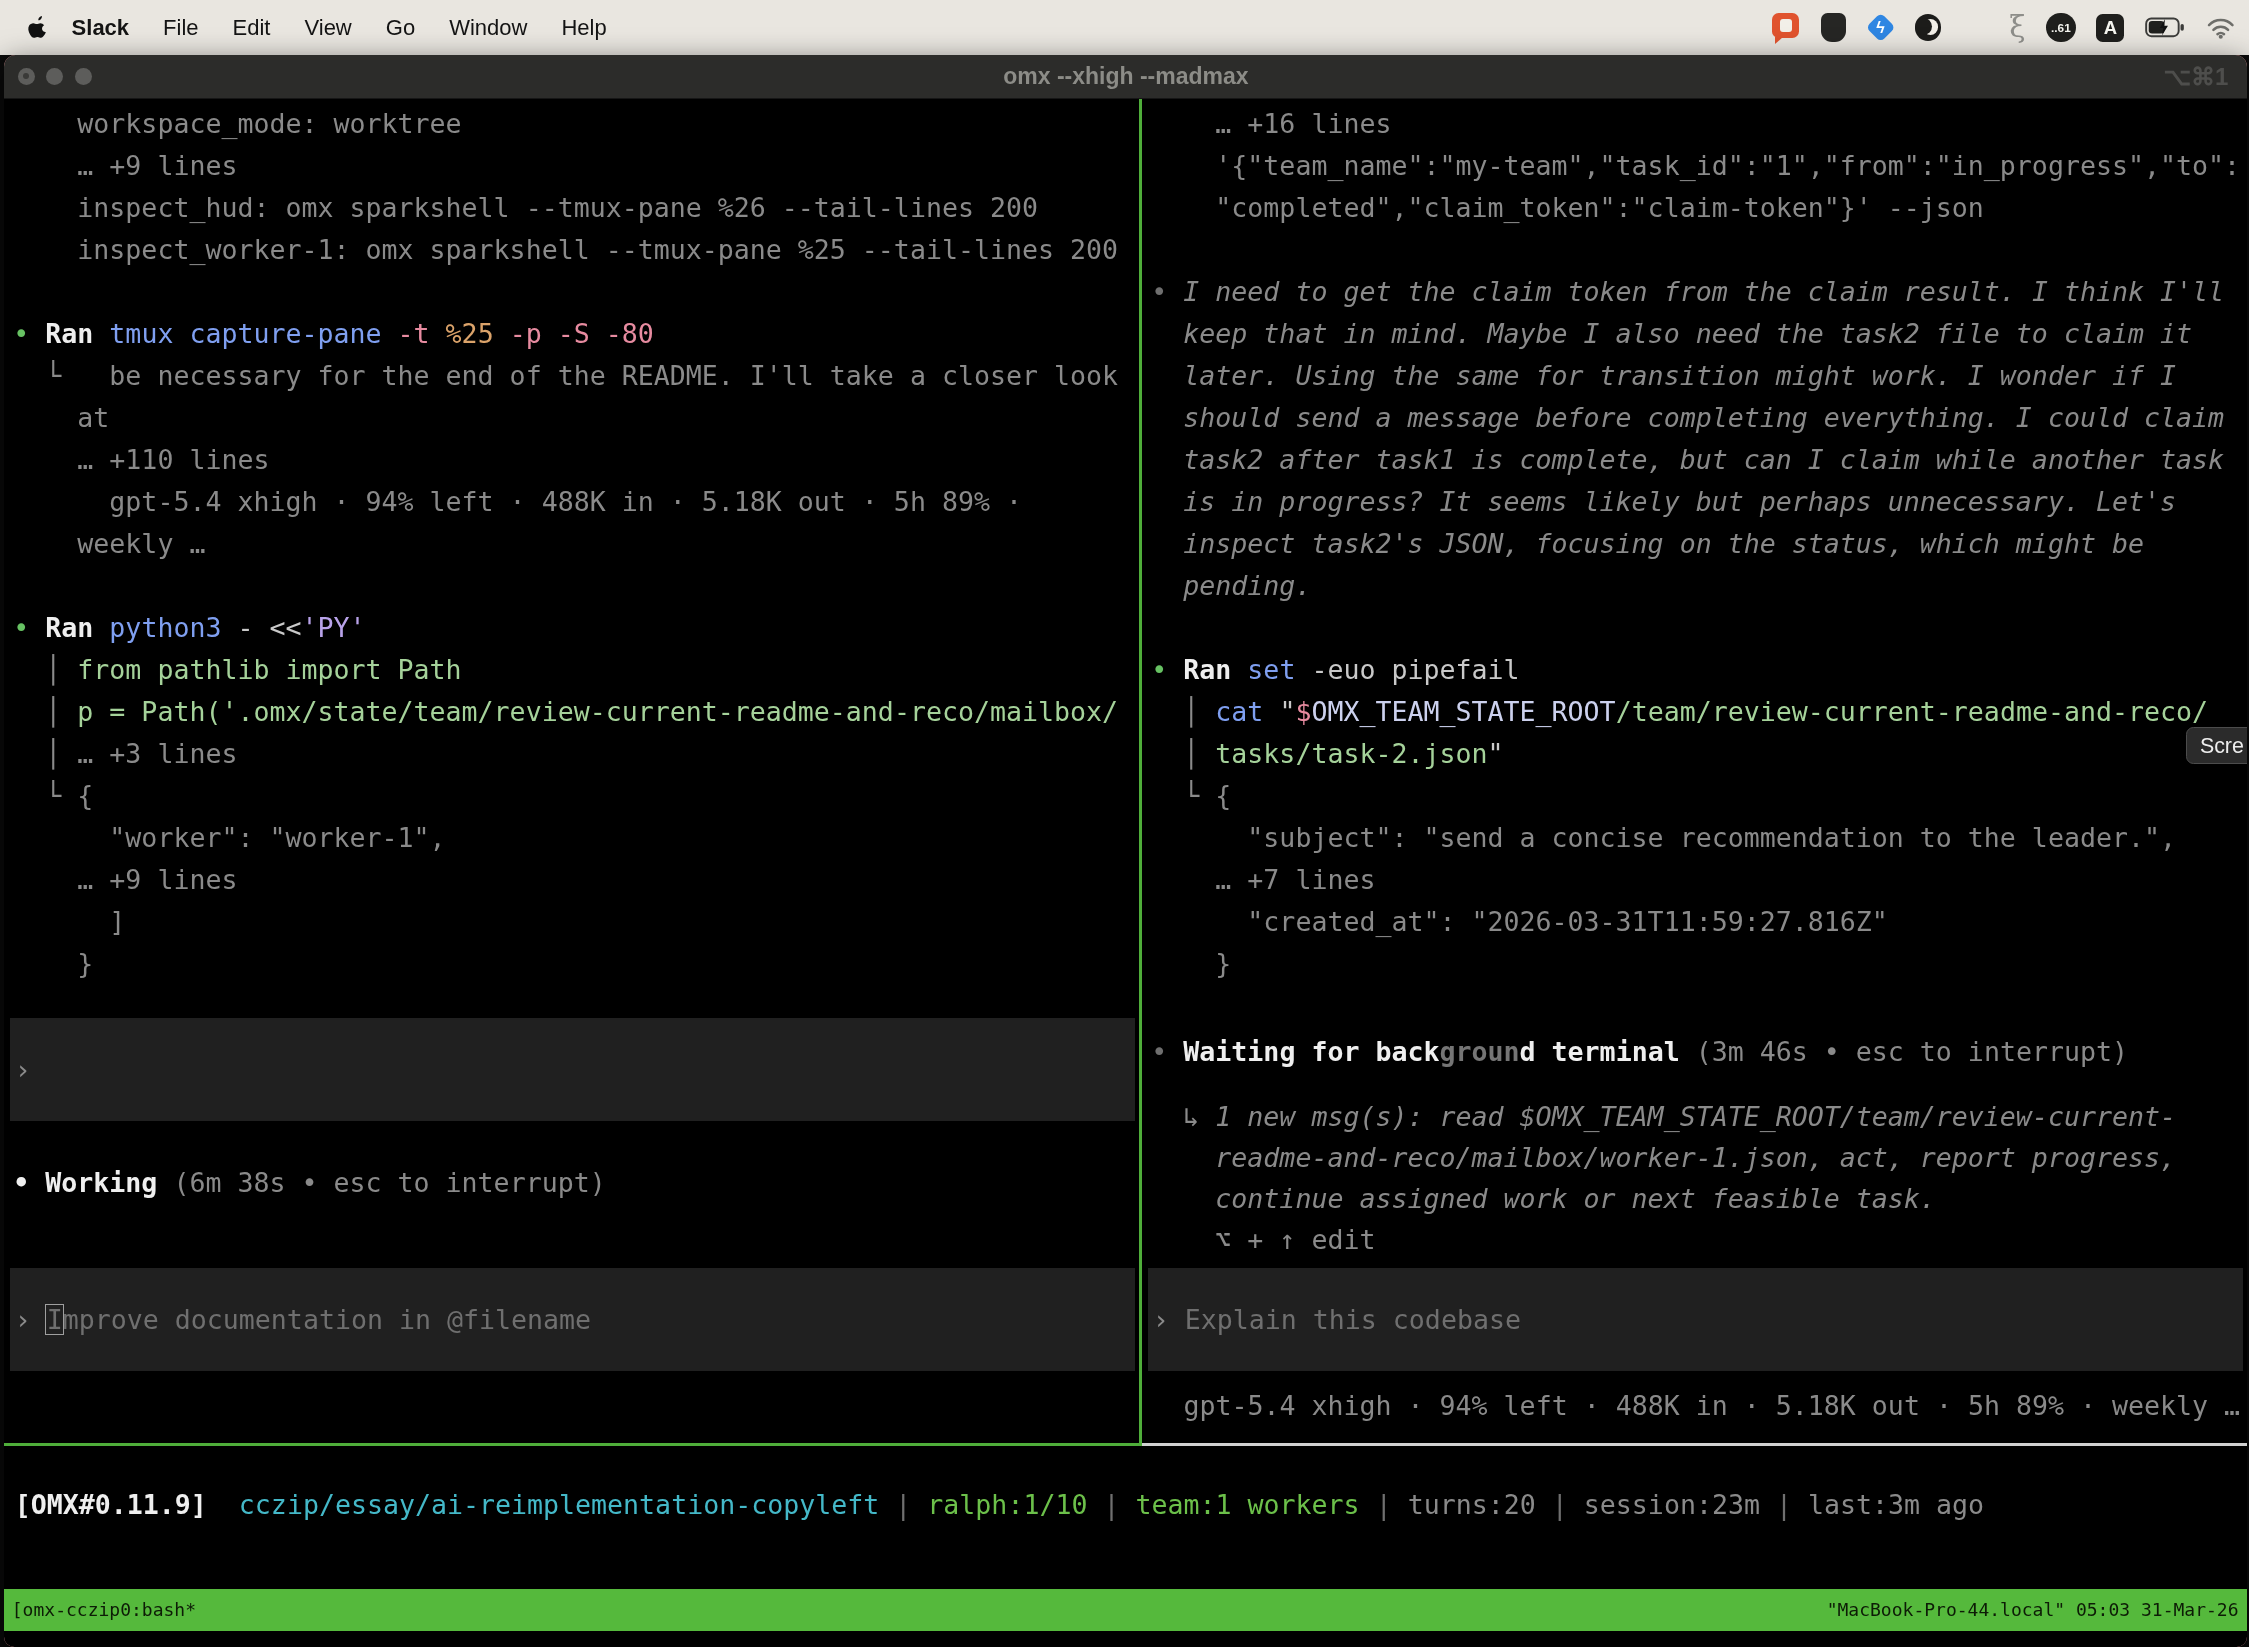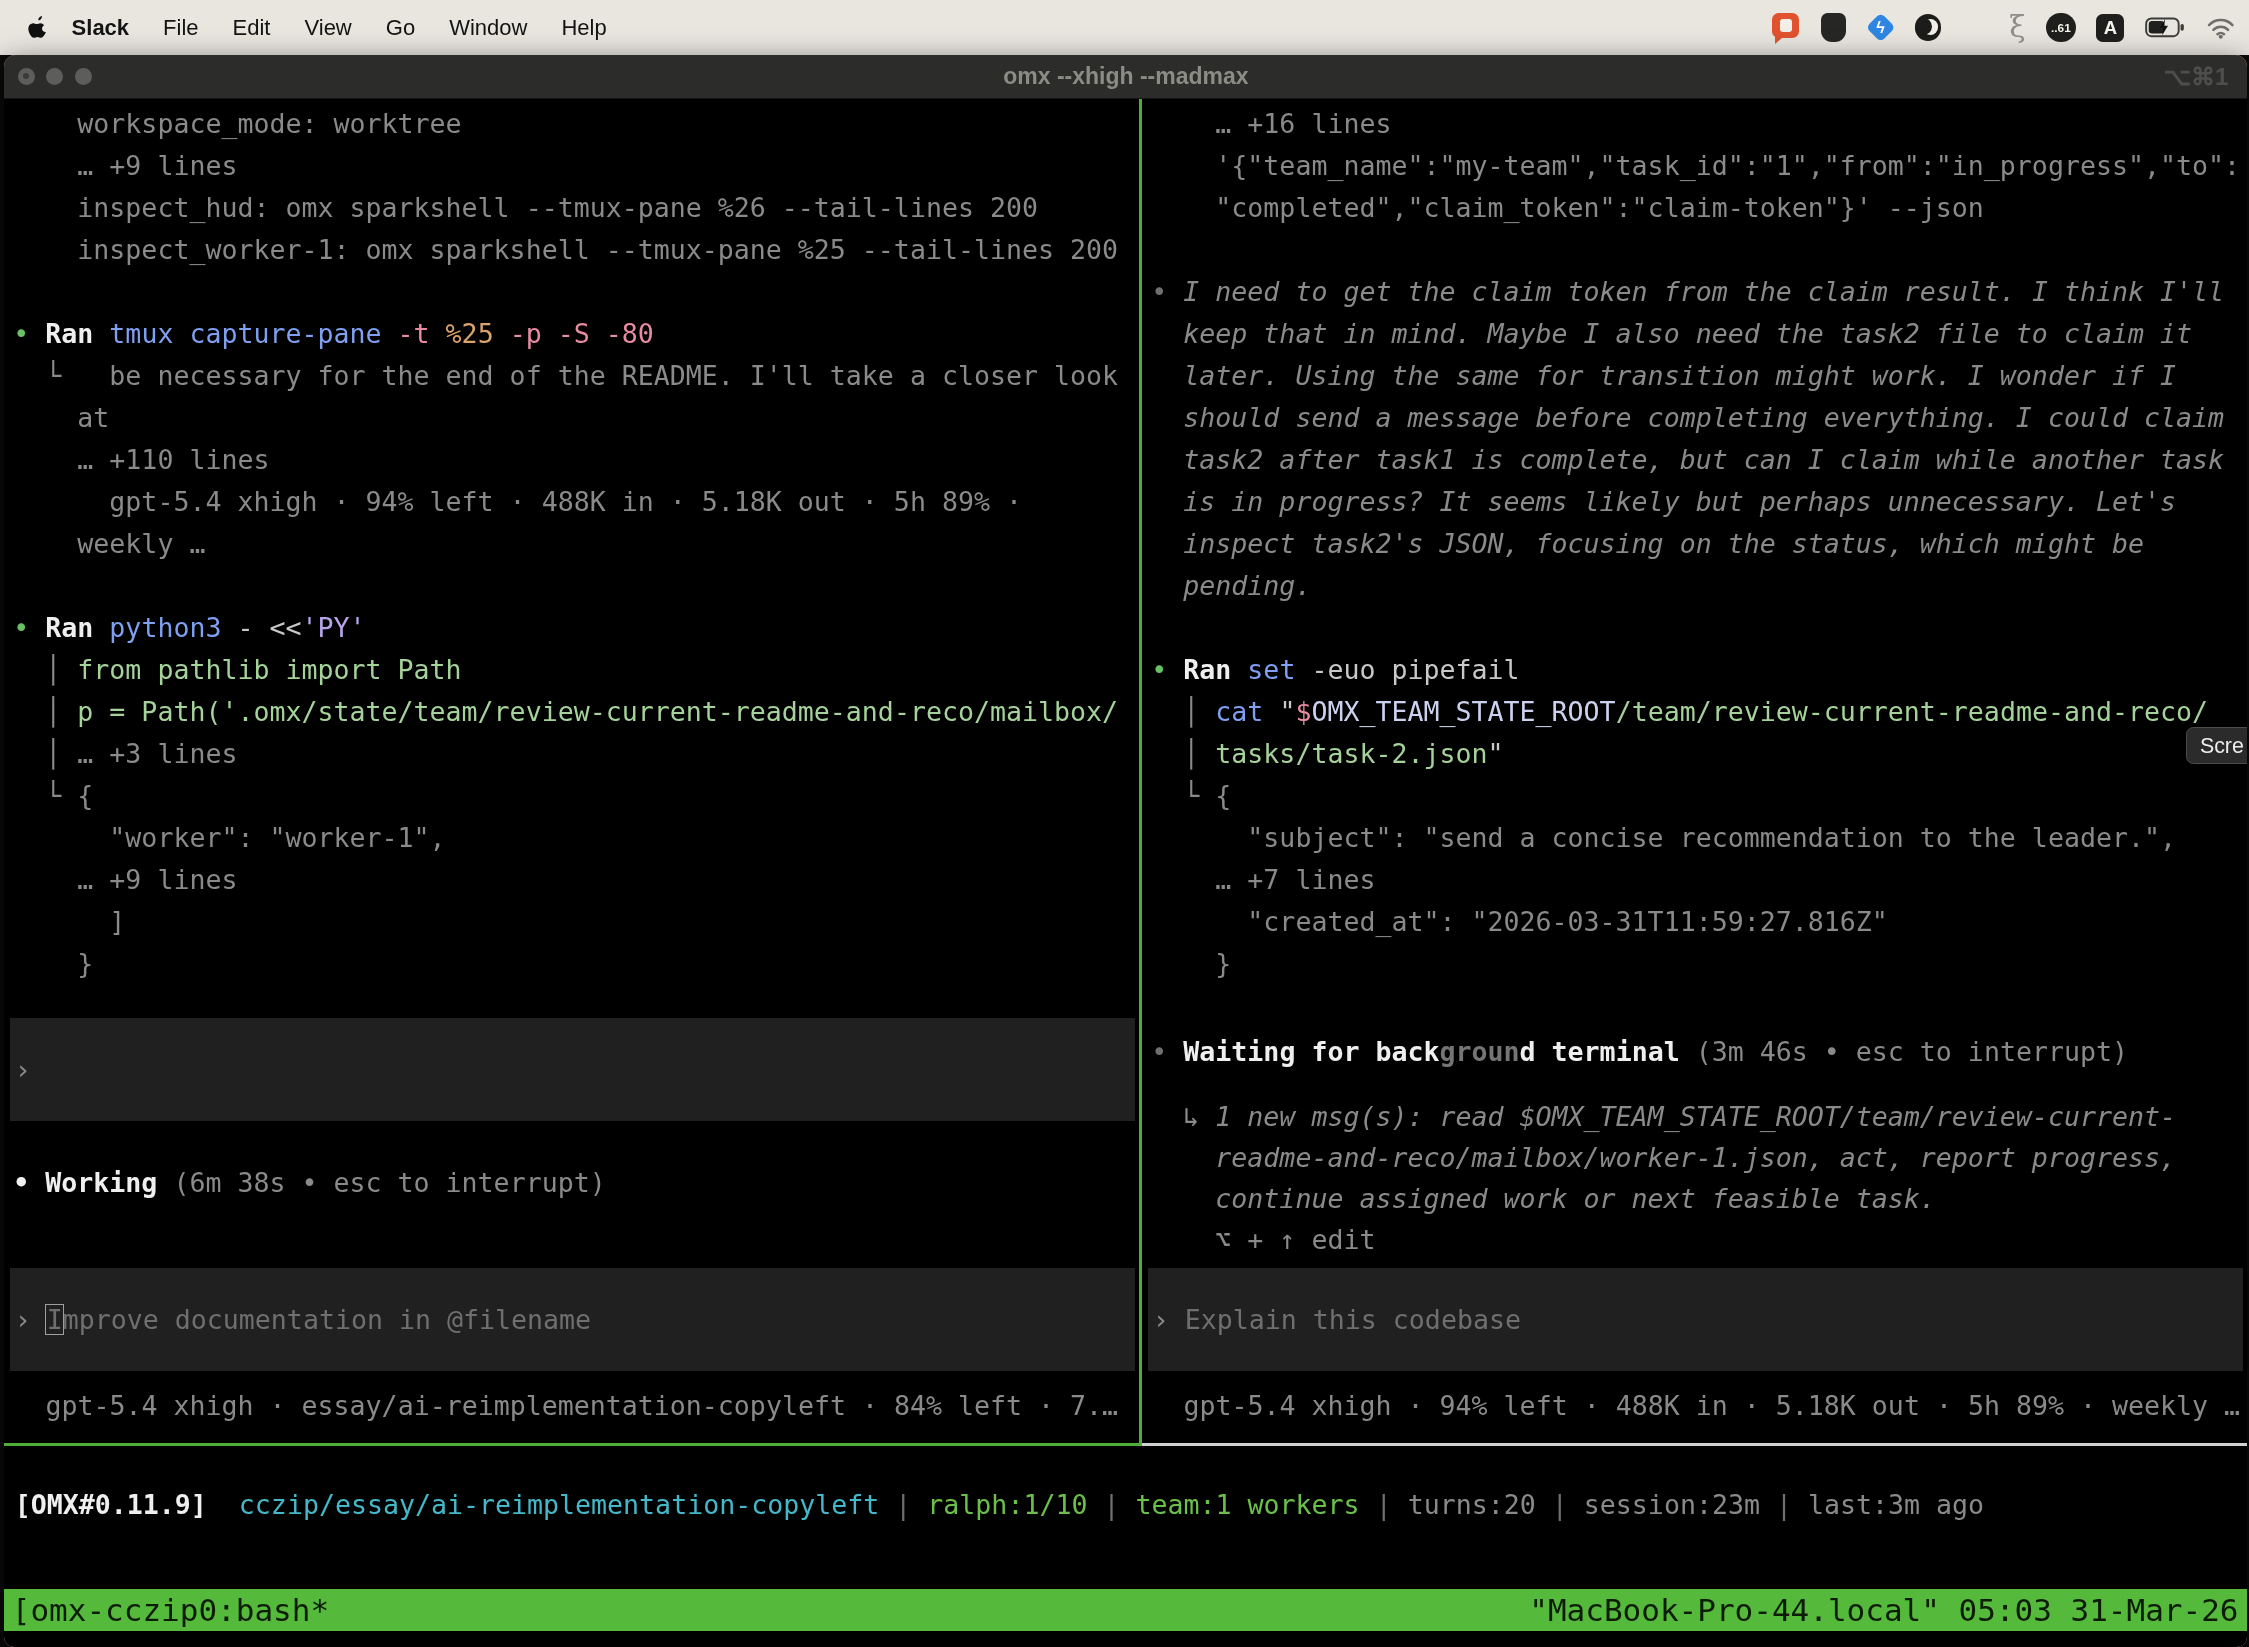--- a/index.html
+++ b/index.html
@@ -66,21 +66,21 @@
   .cursor{position:relative;display:inline-block;}
   .cursor i{font-style:normal;}
   .cursor::after{content:"";position:absolute;left:-2.2px;right:-1.5px;top:5.2px;bottom:5.2px;border:1.8px solid #9f9f9f;}
   .status-line{position:absolute;top:1286px;left:41px;right:0;white-space:pre;color:#8a8a8a;}
   .msgblock{line-height:41px;}
   .scre{position:absolute;left:2182px;top:628px;width:71px;height:37px;background:#2b2b2b;
     border:1.5px solid #4c4c4c;border-radius:7.4px;display:flex;align-items:center;padding-left:12.5px;
     font-family:"Liberation Sans",sans-serif;font-size:21.4px;color:#ededed;z-index:5;}
   .omxline{position:absolute;top:1385px;left:10.3px;right:0;white-space:pre;}
   .tmuxbar{position:absolute;top:1490px;left:0;right:0;height:42px;background:#55b93c;
-    display:flex;align-items:center;font-size:31px;color:#0d1c06;}
+    display:flex;align-items:center;font-size:18px;color:#0d1c06;}
   .tmux-left{padding-left:7.4px;white-space:pre;}
   .tmux-right{margin-left:auto;padding-right:8.9px;white-space:pre;}
 </style>
 </head>
 <body>
 
 <div class="menubar">
   <div class="mb-left">
     <span class="apple">
       <svg viewBox="0 0 24 28" width="22" height="25">
@@ -176,21 +176,20 @@
       <div class="panel" style="top:919px">
         <span class="c-out">›</span><span class="c-out"> </span>
       </div>
 
       <div class="absline" style="top:1063px"><div class="tline"><span class="c-wb">• Working</span><span class="c-out"> (6m 38s • esc to interrupt)</span></div></div>
 
       <div class="panel" style="top:1169px">
         <span class="c-out">›</span><span class="c-out"> </span><span class="cursor"><i class="c-dim">I</i></span><span class="c-dim">mprove documentation in @filename</span>
       </div>
 
-      <div class="status-line">gpt-5.4 xhigh · essay/ai-reimplementation-copyleft · 84% left · 7.…</div>
     </div>
 
     <div class="vdiv"></div>
 
     <div class="pane pane-right">
       <div class="tlines"><div class="tline"><span class="c-out">    … +16 lines</span></div><div class="tline"><span class="c-out">    '{"team_name":"my-team","task_id":"1","from":"in_progress","to":</span></div><div class="tline"><span class="c-out">    "completed","claim_token":"claim-token"}' --json</span></div><div class="tline">&nbsp;</div><div class="tline"><span class="c-dim">• </span><span class="c-it">I need to get the claim token from the claim result. I think I'll</span></div><div class="tline"><span class="c-it">  keep that in mind. Maybe I also need the task2 file to claim it</span></div><div class="tline"><span class="c-it">  later. Using the same for transition might work. I wonder if I</span></div><div class="tline"><span class="c-it">  should send a message before completing everything. I could claim</span></div><div class="tline"><span class="c-it">  task2 after task1 is complete, but can I claim while another task</span></div><div class="tline"><span class="c-it">  is in progress? It seems likely but perhaps unnecessary. Let's</span></div><div class="tline"><span class="c-it">  inspect task2's JSON, focusing on the status, which might be</span></div><div class="tline"><span class="c-it">  pending.</span></div><div class="tline">&nbsp;</div><div class="tline"><span class="c-bullet">• </span><span class="c-wb">Ran </span><span class="c-blue">set</span><span class="c-lt"> -euo pipefail</span></div><div class="tline"><span class="c-out">  │ </span><span class="c-blue">cat </span><span class="c-lt">"</span><span class="c-pink">$</span><span class="c-lavender">OMX_TEAM_STATE_ROOT</span><span class="c-green">/team/review-current-readme-and-reco/</span></div><div class="tline"><span class="c-out">  │ </span><span class="c-green">tasks/task-2.json</span><span class="c-lt">"</span></div><div class="tline"><span class="c-out">  └ {</span></div><div class="tline"><span class="c-out">      "subject": "send a concise recommendation to the leader.",</span></div><div class="tline"><span class="c-out">    … +7 lines</span></div><div class="tline"><span class="c-out">      "created_at": "2026-03-31T11:59:27.816Z"</span></div><div class="tline"><span class="c-out">    }</span></div></div>
 
       <div class="absline" style="top:932px"><div class="tline"><span class="c-dim">• </span><span class="c-wb">Waiting for back</span><span class="c-wbdim">groun</span><span class="c-wb">d terminal</span><span class="c-out"> (3m 46s • esc to interrupt)</span></div></div>
 
       <div class="absline msgblock" style="top:997px"><div class="tline"><span class="c-out">  ↳ </span><span class="c-it">1 new msg(s): read $OMX_TEAM_STATE_ROOT/team/review-current-</span></div><div class="tline"><span class="c-it">    readme-and-reco/mailbox/worker-1.json, act, report progress,</span></div><div class="tline"><span class="c-it">    continue assigned work or next feasible task.</span></div><div class="tline"><span class="c-out">    ⌥ + ↑ edit</span></div></div>

